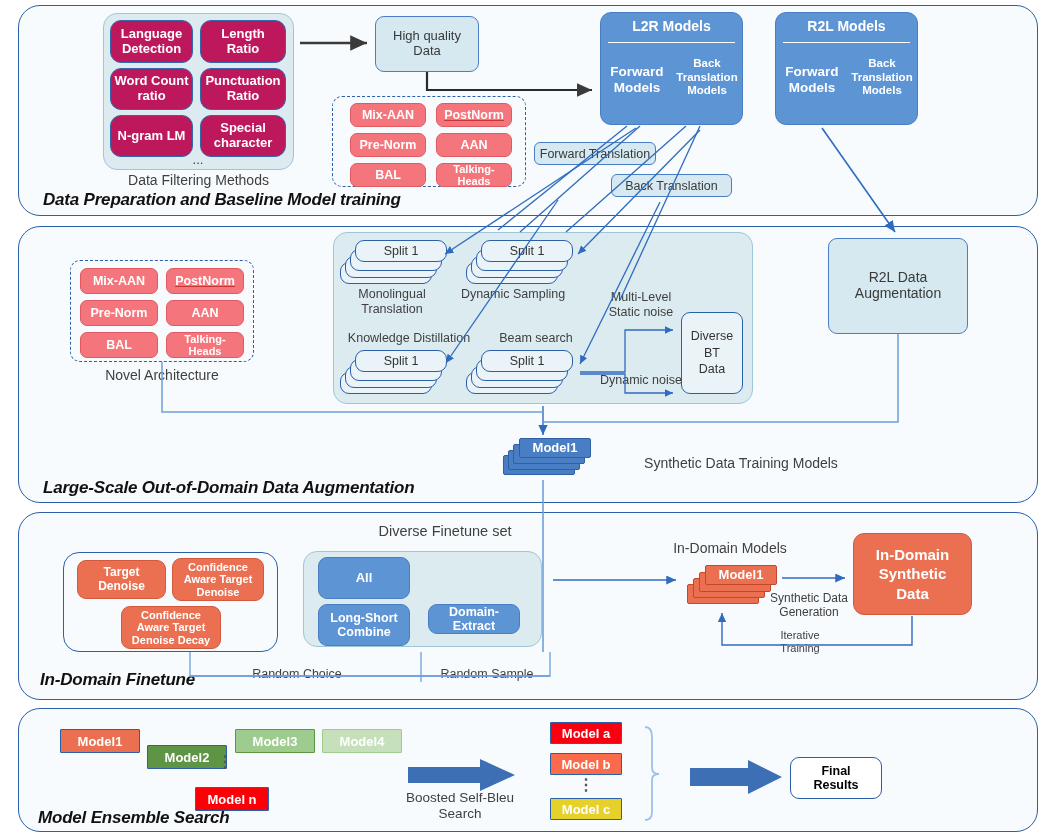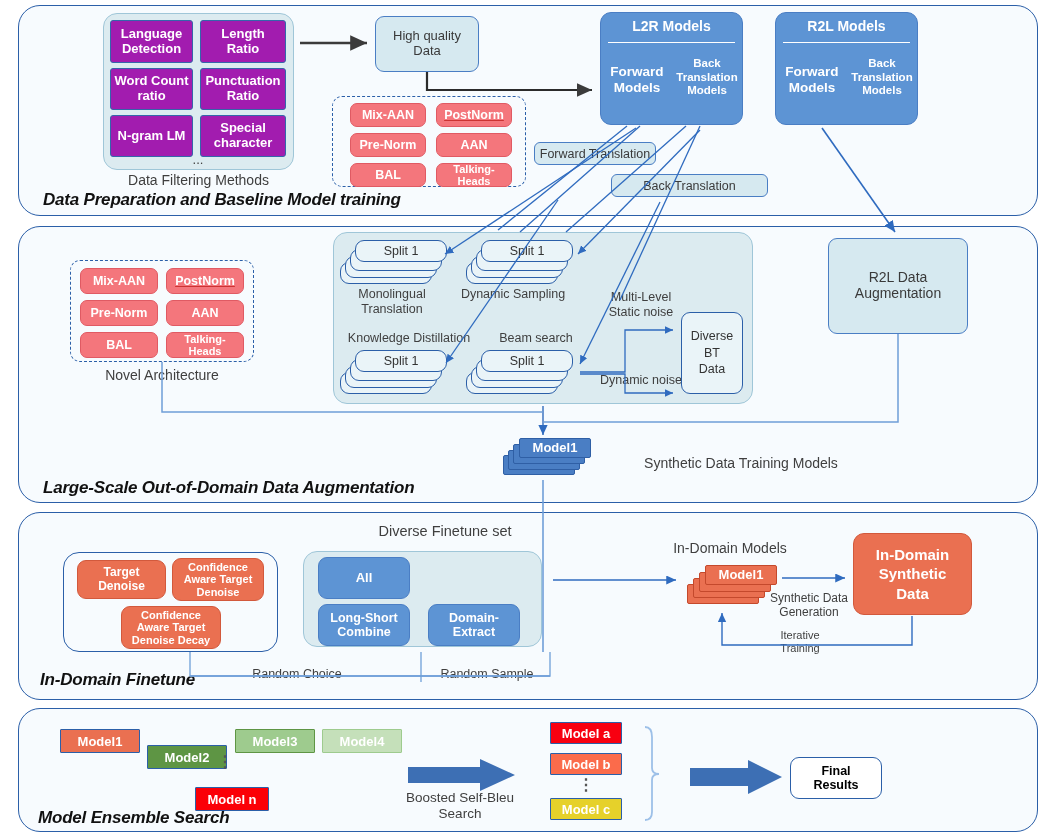--- a/index.html
+++ b/index.html
@@ -51,23 +51,23 @@
     box-sizing:border-box;
     display:flex;
     align-items:center;
     justify-content:center;
     text-align:center;
     line-height:1.12;
     color:#ffffff;
     font-weight:bold;
   }
   .blue-box{
-    background:#a21caf;
+    background:#be185d;
     border:1px solid #3566ab;
-    border-radius:3px;
+    border-radius:11px;
     font-size:13px;
   }
   .red-box{
     background:#f4767c;
     border:1.2px solid #e05a63;
     border-radius:7px;
     font-size:12.5px;
   }
   .rbig{
     background:#ea7051;
@@ -212,21 +212,21 @@
   <div style="position:absolute;left:775px;top:12px;width:143px;height:113px;background:#5d94d4;border:1.2px solid #4a7ec4;border-radius:11px;box-sizing:border-box;"></div>
   <div class="lbl" style="left:775px;top:18px;width:143px;color:#fff;font-weight:bold;font-size:14px;">R2L Models</div>
   <div style="position:absolute;left:783px;top:42px;width:127px;height:1.4px;background:#ffffff;"></div>
   <div class="lbl" style="left:777px;top:64px;width:70px;color:#fff;font-weight:bold;font-size:13.5px;">Forward
 Models</div>
   <div class="lbl" style="left:849px;top:57px;width:66px;color:#fff;font-weight:bold;font-size:11.5px;">Back
 Translation
 Models</div>
 
   <div class="box tag-box" style="left:534px;top:142px;width:122px;height:23px;">Forward Translation</div>
-  <div class="box tag-box" style="left:611px;top:174px;width:157px;height:23px;">Back Translation</div>
+  <div class="box tag-box" style="left:611px;top:174px;width:121px;height:23px;">Back Translation</div>
 
   <div class="section" style="left:18px;top:226px;width:1020px;height:277px;"></div>
   <div class="section-title" style="left:43px;top:478px;">Large-Scale Out-of-Domain Data Augmentation</div>
 
   <div class="panel-dash" style="left:70px;top:260px;width:184px;height:102px;"></div>
   <div class="box red-box" style="left:80px;top:268px;width:78px;height:26px;">Mix-AAN</div>
   <div class="box red-box" style="left:166px;top:268px;width:78px;height:26px;text-decoration:underline;text-decoration-color:#c33;">PostNorm</div>
   <div class="box red-box" style="left:80px;top:300px;width:78px;height:26px;">Pre-Norm</div>
   <div class="box red-box" style="left:166px;top:300px;width:78px;height:26px;">AAN</div>
   <div class="box red-box" style="left:80px;top:332px;width:78px;height:26px;">BAL</div>
@@ -300,21 +300,21 @@
 Aware Target
 Denoise</div>
   <div class="box rbig" style="left:121px;top:606px;width:100px;height:43px;white-space:pre-line;font-size:11px;">Confidence
 Aware Target
 Denoise Decay</div>
 
   <div class="panel-light" style="left:303px;top:551px;width:239px;height:96px;"></div>
   <div class="box bluesoft" style="left:318px;top:557px;width:92px;height:42px;white-space:pre-line;">All</div>
   <div class="box bluesoft" style="left:318px;top:604px;width:92px;height:42px;white-space:pre-line;font-size:12.5px;">Long-Short
 Combine</div>
-  <div class="box bluesoft" style="left:428px;top:604px;width:92px;height:42px;white-space:pre-line;font-size:12.5px;">Domain-
+  <div class="box bluesoft" style="left:428px;top:604px;width:92px;height:30px;white-space:pre-line;font-size:12.5px;">Domain-
 Extract</div>
 
   <div class="lbl" style="left:232px;top:667px;width:130px;font-size:12.5px;">Random Choice</div>
   <div class="lbl" style="left:424px;top:667px;width:126px;font-size:12.5px;">Random Sample</div>
 
   <div class="lbl" style="left:665px;top:540px;width:130px;font-size:14px;">In-Domain Models</div>
   <div style="position:absolute;left:687px;top:565px;width:95px;height:46px;">
     <div class="box model-card-or" style="left:0px;top:19px;width:72px;height:20px;"></div>
     <div class="box model-card-or" style="left:6px;top:13px;width:72px;height:20px;"></div>
     <div class="box model-card-or" style="left:12px;top:7px;width:72px;height:20px;"></div>

